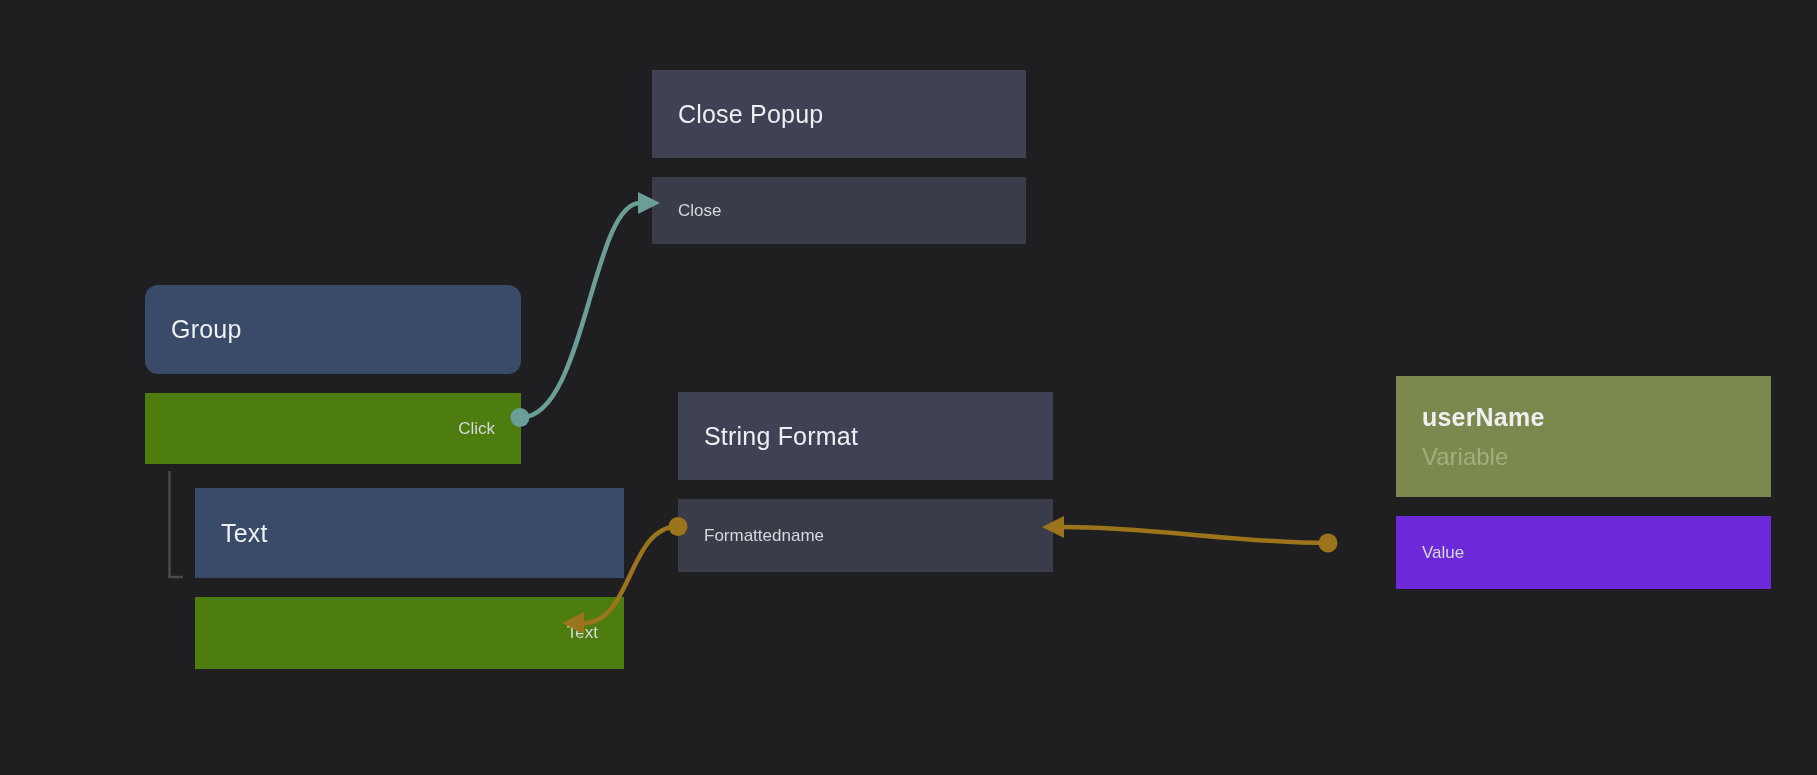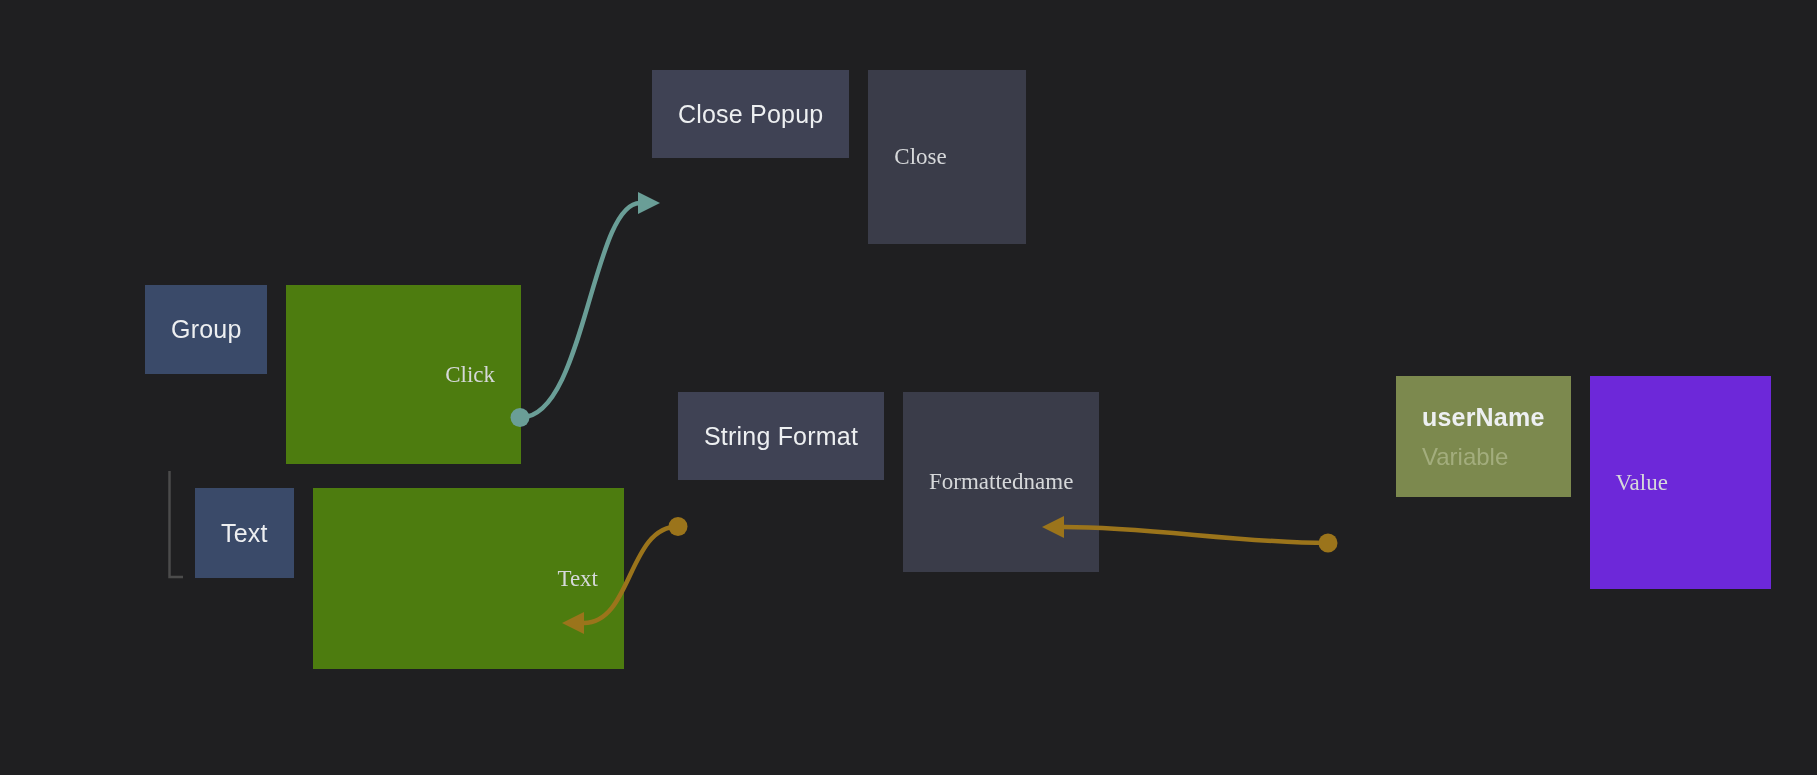--- a/index.html
+++ b/index.html
@@ -8,21 +8,21 @@
     background: #1f1f21;
     font-family: "Liberation Sans", sans-serif;
     position: relative;
   }
   #canvas {
     position: absolute; left: 0; top: 0; width: 1817px; height: 775px;
   }
   .node {
     position: absolute;
     display: flex;
-    flex-direction: row;
+    flex-direction: column;
     gap: 19px;
   }
   .node .header {
     display: flex;
     flex-direction: column;
     justify-content: center;
     padding: 0 26px;
     flex: 0 0 auto;
   }
   .node .body {
@@ -37,24 +37,23 @@
     letter-spacing: 0.2px;
     white-space: nowrap;
   }
   .node-subtitle {
     font-size: 24px;
     color: #a3ad7d;
     margin-top: 11px;
     white-space: nowrap;
   }
   .port-label {
-    font-size: 23px;
+    font-size: 17px;
     color: #d6d8da;
     white-space: nowrap;
-    font-family: Liberation Serif, serif;
   }
   
   .logic .header    { background: #3f4254; }
   .logic .body      { background: #3a3c49; }
   .visual .header   { background: #3a4a69; }
   .visual .body     { background: #4d7c0f; }
   .variable .header { background: #7c894e; }
   .variable .body   { background: #6d28d9; }
   .variable .node-title { font-weight: bold; }
 
@@ -84,39 +83,39 @@
   <div class="node logic" style="left:652px; top:70px; width:374px; height:174px;">
     <div class="header" style="height:88px;">
       <span class="node-title">Close Popup</span>
     </div>
     <div class="body justify-start">
       <span class="port-label">Close</span>
     </div>
   </div>
 
   <div class="node visual" style="left:145px; top:285px; width:376px; height:179px;">
-    <div class="header" style="height:89px;">
+    <div class="header" style="height:89px;border-radius:13px;">
       <span class="node-title">Group</span>
     </div>
     <div class="body justify-end">
       <span class="port-label">Click</span>
     </div>
   </div>
 
   <div class="node visual" style="left:195px; top:488px; width:429px; height:181px;">
     <div class="header" style="height:90px;">
       <span class="node-title">Text</span>
     </div>
     <div class="body justify-end">
       <span class="port-label">Text</span>
     </div>
   </div>
 
   <div class="node logic" style="left:678px; top:392px; width:375px; height:180px;">
-    <div class="header" style="height:88px;align-items:flex-end;">
+    <div class="header" style="height:88px;">
       <span class="node-title">String Format</span>
     </div>
     <div class="body justify-between">
       <span class="port-label">Formatted</span>
       <span class="port-label">name</span>
     </div>
   </div>
 
   <div class="node variable" style="left:1396px; top:376px; width:375px; height:213px;">
     <div class="header" style="height:121px;">

